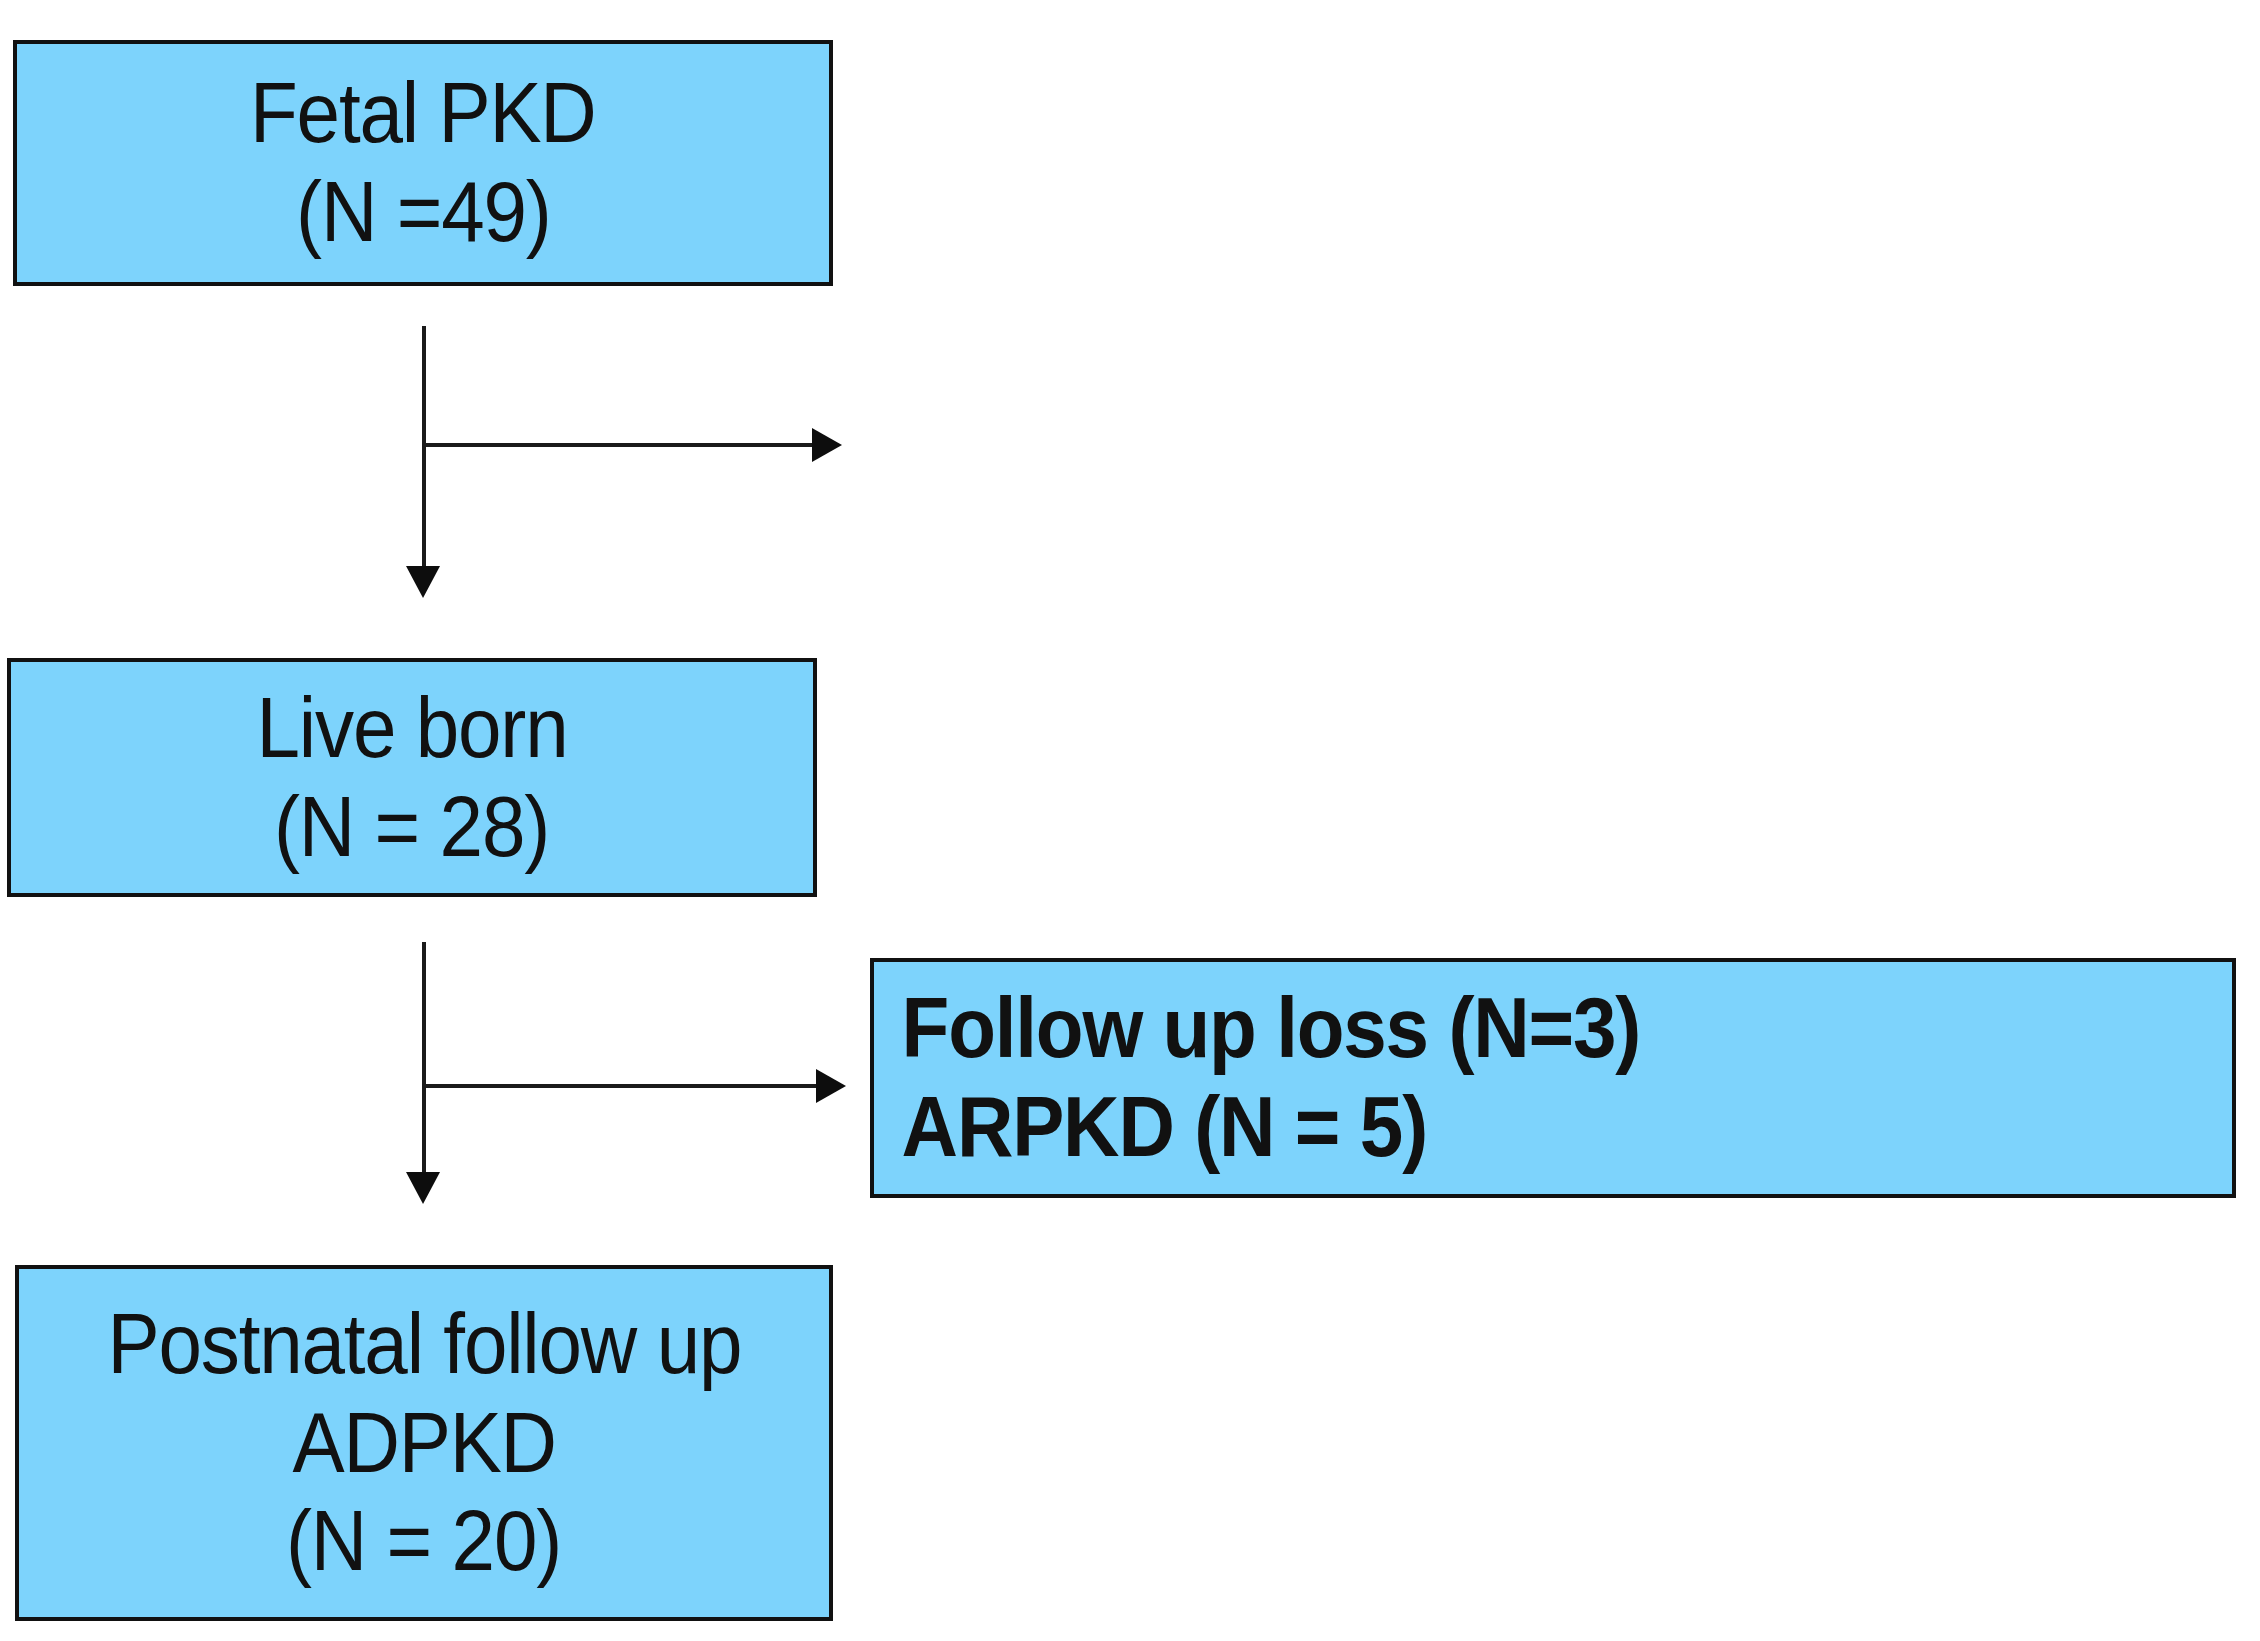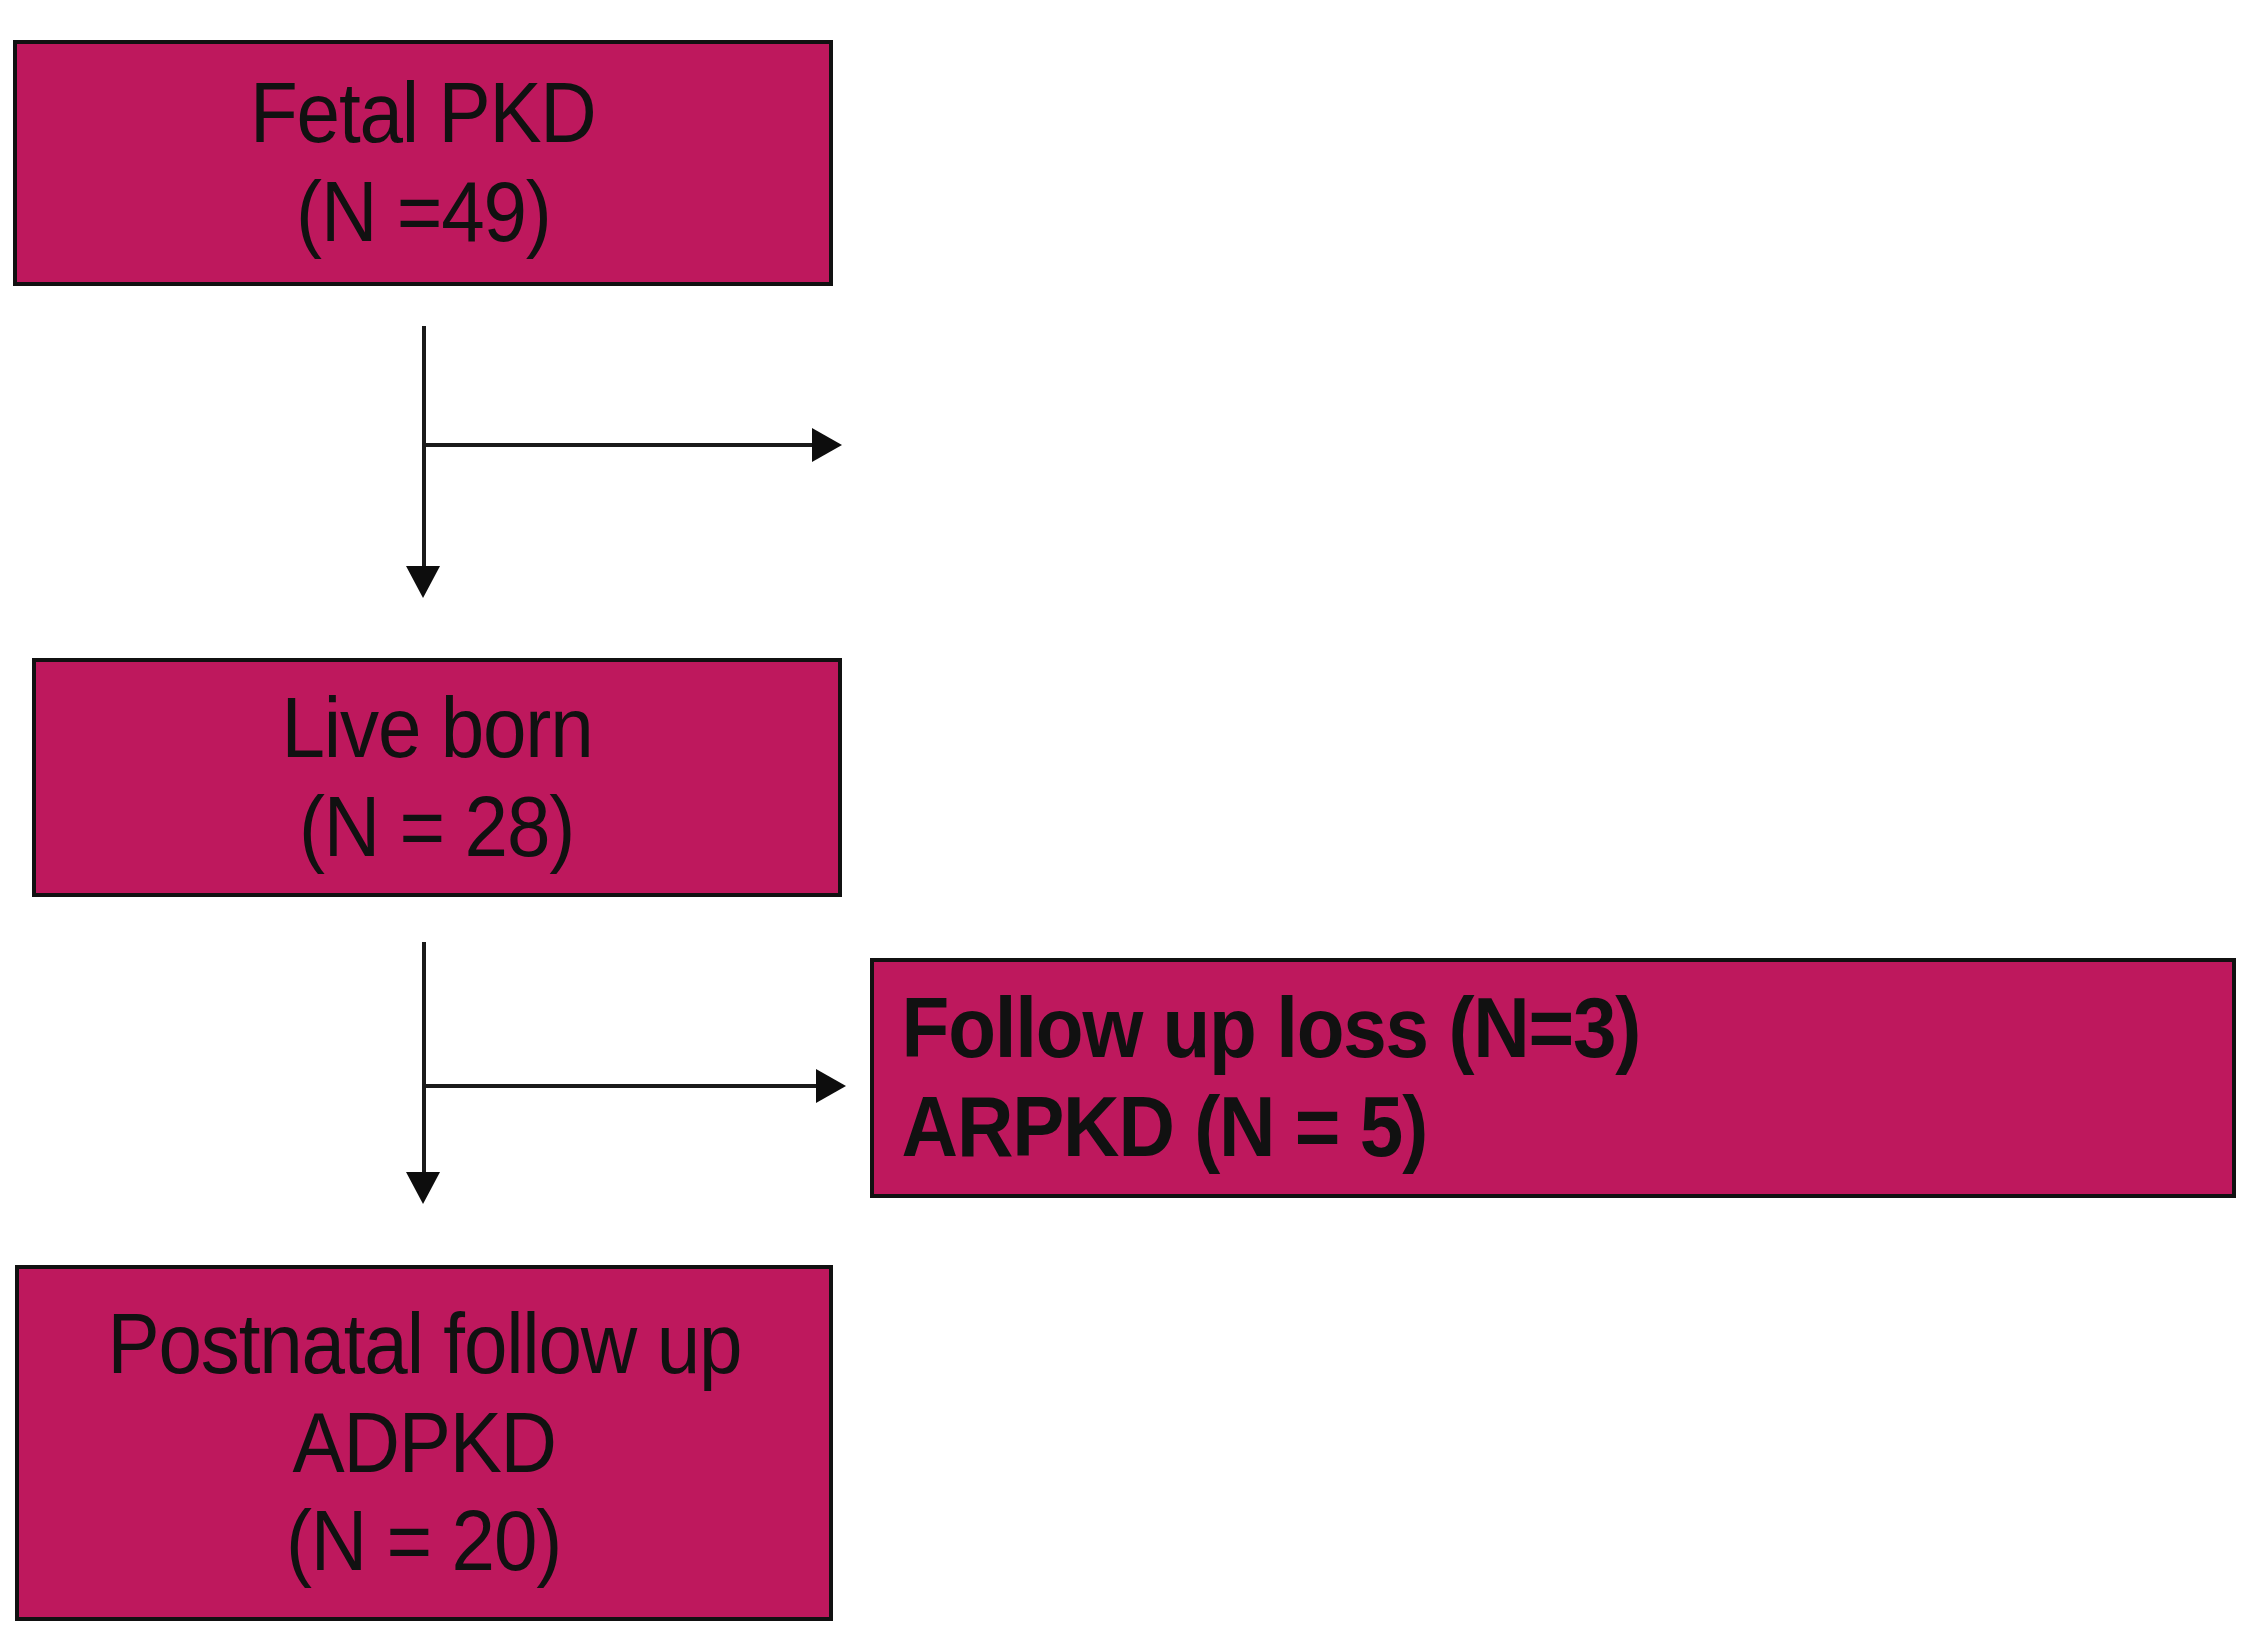--- a/index.html
+++ b/index.html
@@ -12,21 +12,21 @@
     width: 2261px;
     height: 1641px;
     background: #ffffff;
     font-family: "Liberation Sans", "DejaVu Sans", sans-serif;
     overflow: hidden;
   }
   .node-box {
     position: absolute;
     box-sizing: border-box;
     border: 4.4px solid #111111;
-    background: #be185d;
+    background: #7dd3fc;
     display: flex;
     flex-direction: column;
     justify-content: center;
     color: #111111;
   }
   .node-box.centered { align-items: center; text-align: center; }
   .node-box.left-aligned { align-items: flex-start; text-align: left; }
   .node-line {
     display: block;
     font-size: 85px;
@@ -84,21 +84,21 @@
     <div class="conn-stem" style="left:424px; top:1084px; width:394px; height:4.4px;"></div>
     <div class="conn-head-right" style="left:816px; top:1069px;"></div>
   </div>
 
   <div class="node-box centered" style="left:13.3px; top:40px; width:820px; height:246px;">
     <span class="node-line">Fetal PKD</span>
     <span class="node-line">(N =49)</span>
   </div>
 
 
-  <div class="node-box centered" style="left:32px; top:658px; width:810px; height:239px;">
+  <div class="node-box centered" style="left:7px; top:658px; width:810px; height:239px;">
     <span class="node-line">Live born</span>
     <span class="node-line">(N = 28)</span>
   </div>
 
   <div class="node-box left-aligned" style="left:870px; top:958px; width:1366px; height:240px;font-weight:bold;">
     <span class="node-line">Follow up loss (N=3)</span>
     <span class="node-line">ARPKD (N = 5)</span>
   </div>
 
   <div class="node-box centered" style="left:15px; top:1265px; width:818px; height:356px;">

